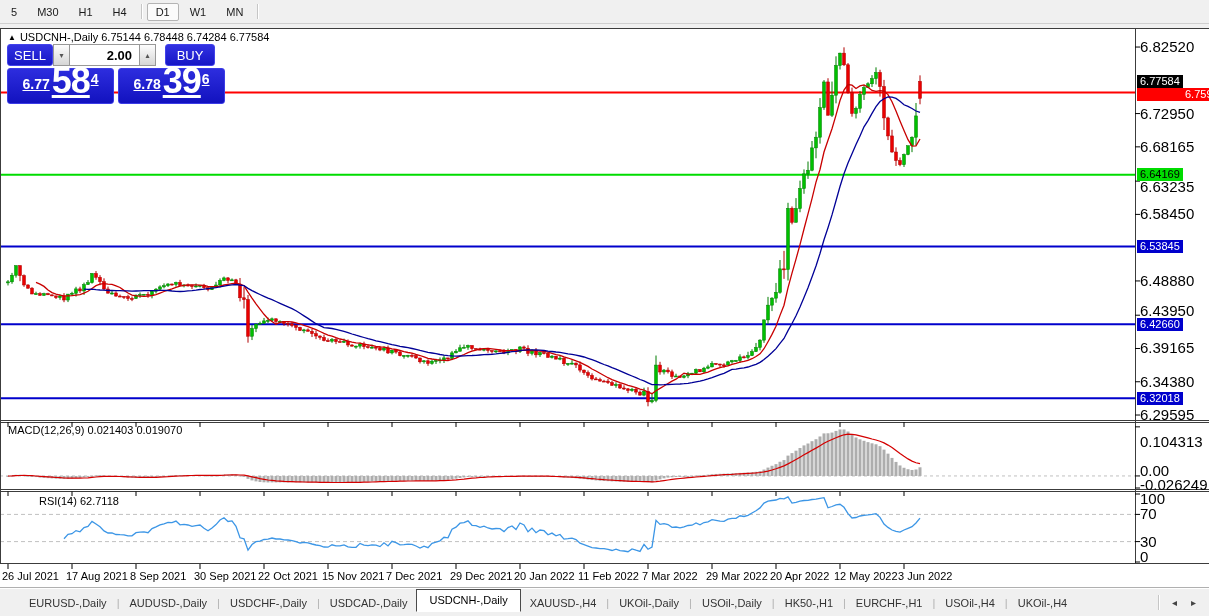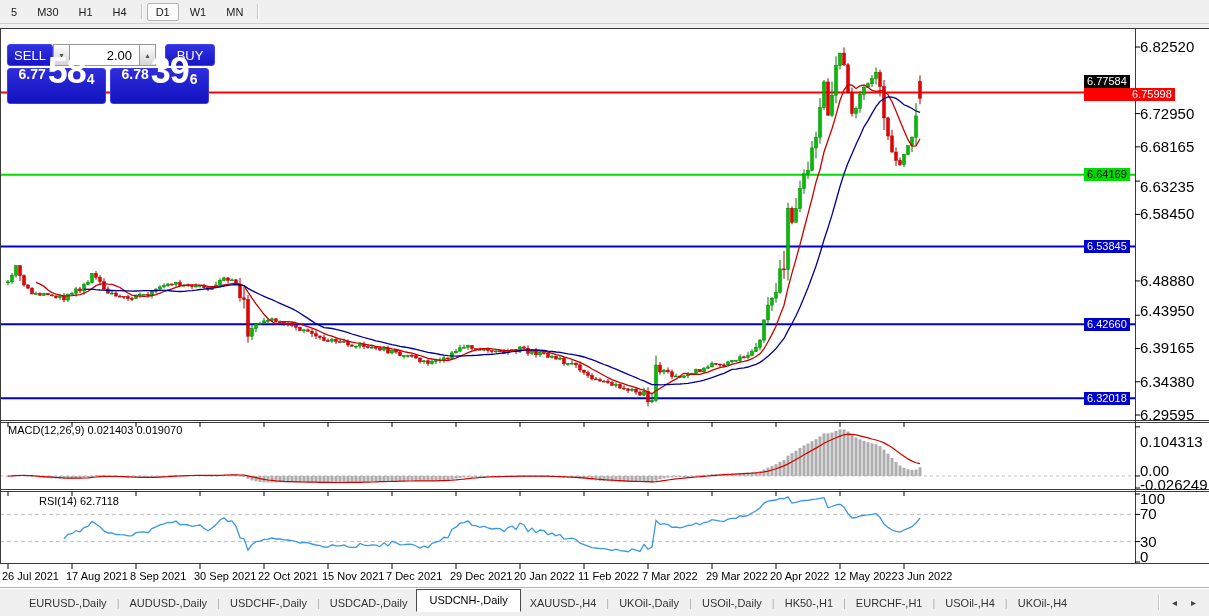--- a/index.html
+++ b/index.html
@@ -18,39 +18,39 @@
   .tfbtn{font-size:11px;color:#1a1a1a;padding:2px 8px;margin:0 1px;border:1px solid transparent;border-radius:2px;}
   .tfbtn.active{background:#fbfbfb;border-color:#b4b4b4;}
   .tfsep{width:1px;height:15px;background:#c6c6c6;margin:0 4px;box-shadow:1px 0 0 #ffffff;}
   
   #overlay{position:absolute;inset:0;z-index:2;pointer-events:none;}
   #overlay *{pointer-events:auto;}
   #title{position:absolute;left:8px;top:31px;font-size:11px;color:#000;white-space:nowrap;}
   #title .tri{font-size:8px;margin-right:4px;position:relative;top:-1px;}
   .panelbl{position:absolute;left:8px;font-size:11px;color:#000;}
   .axlbl{position:absolute;left:1140px;font-size:15px;line-height:12px;color:#000;white-space:nowrap;}
-  .axbadge{position:absolute;left:1084px;font-size:11px;line-height:13px;padding:0 3px;white-space:nowrap;}
+  .axbadge{position:absolute;left:1137px;font-size:11px;line-height:13px;padding:0 3px;white-space:nowrap;}
   .dlbl{position:absolute;top:570px;font-size:11px;color:#000;white-space:nowrap;}
   
   #trade{position:absolute;left:7px;top:44px;width:218px;z-index:3;}
   #trade .trow{display:flex;height:22px;}
   .tbtn{background:linear-gradient(#3232e2,#1616c6);color:#fff;font-size:13px;
     display:flex;align-items:center;justify-content:center;border:1px solid #4242ea;border-radius:3px;box-sizing:border-box;}
   .tbtn.sell{width:46px;}
   .tbtn.buy{width:50px;margin-left:9px;}
   .spin{width:16px;background:linear-gradient(#fdfdfd,#d6d6d6);border:1px solid #989898;
     display:flex;align-items:center;justify-content:center;color:#555;font-size:8px;box-sizing:border-box;}
   .spin.dn{border-right:none;}
   .spin.up{border-left:none;}
   .vol{width:71px;height:22px;border:1px solid #989898;box-sizing:border-box;font-size:13px;
-    text-align:right;padding:0 7px 0 16px;font-family:"Liberation Sans","DejaVu Sans",sans-serif;color:#000;}
+    text-align:right;padding:0 7px 0 16px;font-family:"Liberation Sans","DejaVu Sans",sans-serif;color:#000;font-weight:bold;}
   #trade .prow{display:flex;margin-top:2px;}
-  .pbox{width:99px;height:36px;background:linear-gradient(#2d2dde,#1212bf);border:1px solid #3c3ce6;
+  .pbox{width:107px;height:36px;background:linear-gradient(#2d2dde,#1212bf);border:1px solid #3c3ce6;
     border-radius:3px;color:#fff;display:flex;align-items:flex-end;justify-content:center;
-    padding-bottom:18px;box-sizing:border-box;}
+    padding-bottom:8px;box-sizing:border-box;text-decoration:underline;}
   .pbox.first{margin-right:4px;}
   .psm{font-size:14px;font-weight:bold;margin:0 2px 4px 0;line-height:1;}
   .pbig{font-size:36px;font-weight:bold;line-height:29px;letter-spacing:-1px;}
   .psup{font-size:14px;font-weight:bold;align-self:flex-start;margin:2px 0 0 1px;}
   
   #tabbar{
     position:absolute;left:0;top:589px;right:0;height:27px;background:#f0f0f0;z-index:5;
     display:flex;align-items:center;font-size:11px;color:#333;padding-left:20px;box-sizing:border-box;
   }
   .tab{padding:3px 9px;white-space:nowrap;}
@@ -860,20 +860,23 @@
     <div class="tfbtn">H1</div>
     <div class="tfbtn">H4</div>
     <div class="tfsep"></div>
     <div class="tfbtn active">D1</div>
     <div class="tfbtn">W1</div>
     <div class="tfbtn">MN</div>
     <div class="tfsep"></div>
   </div>
 
 <div id="overlay">
+  <div id="title">
+    <span class="tri">▲</span><span>USDCNH-,Daily 6.75144 6.78448 6.74284 6.77584</span>
+  </div>
 
   <div id="trade">
     <div class="trow">
       <div class="tbtn sell">SELL</div>
       <div class="spin dn">
           <span>▾</span>
         </div>
       <input class="vol" value="2.00" style="">
       <div class="spin up">
           <span>▴</span>

